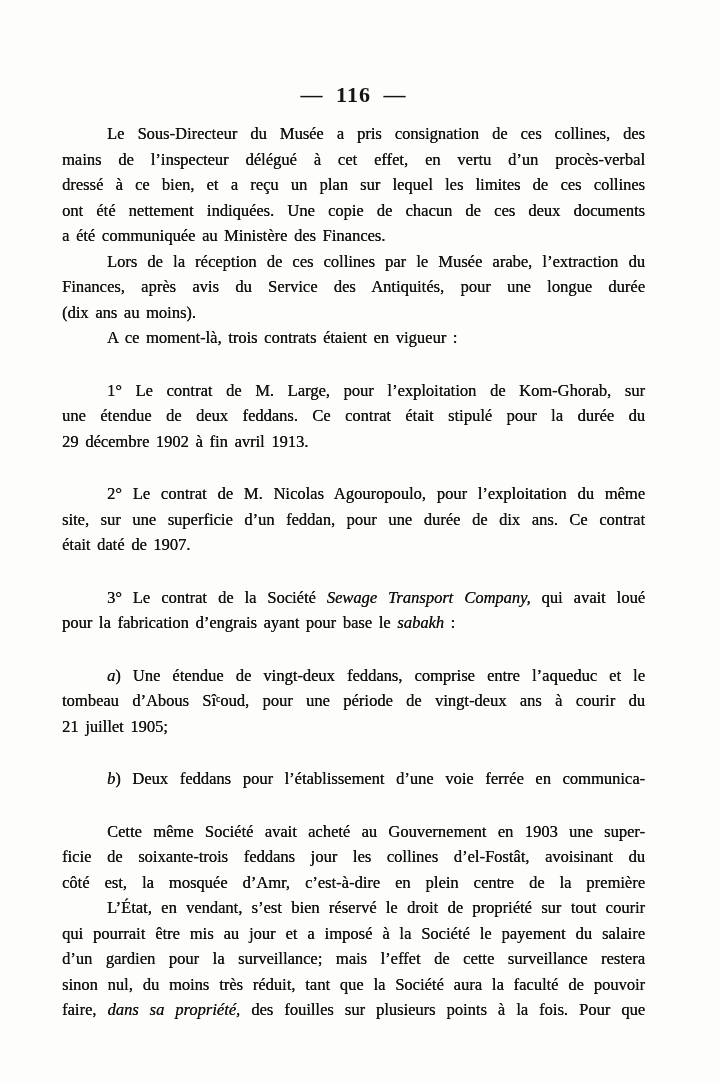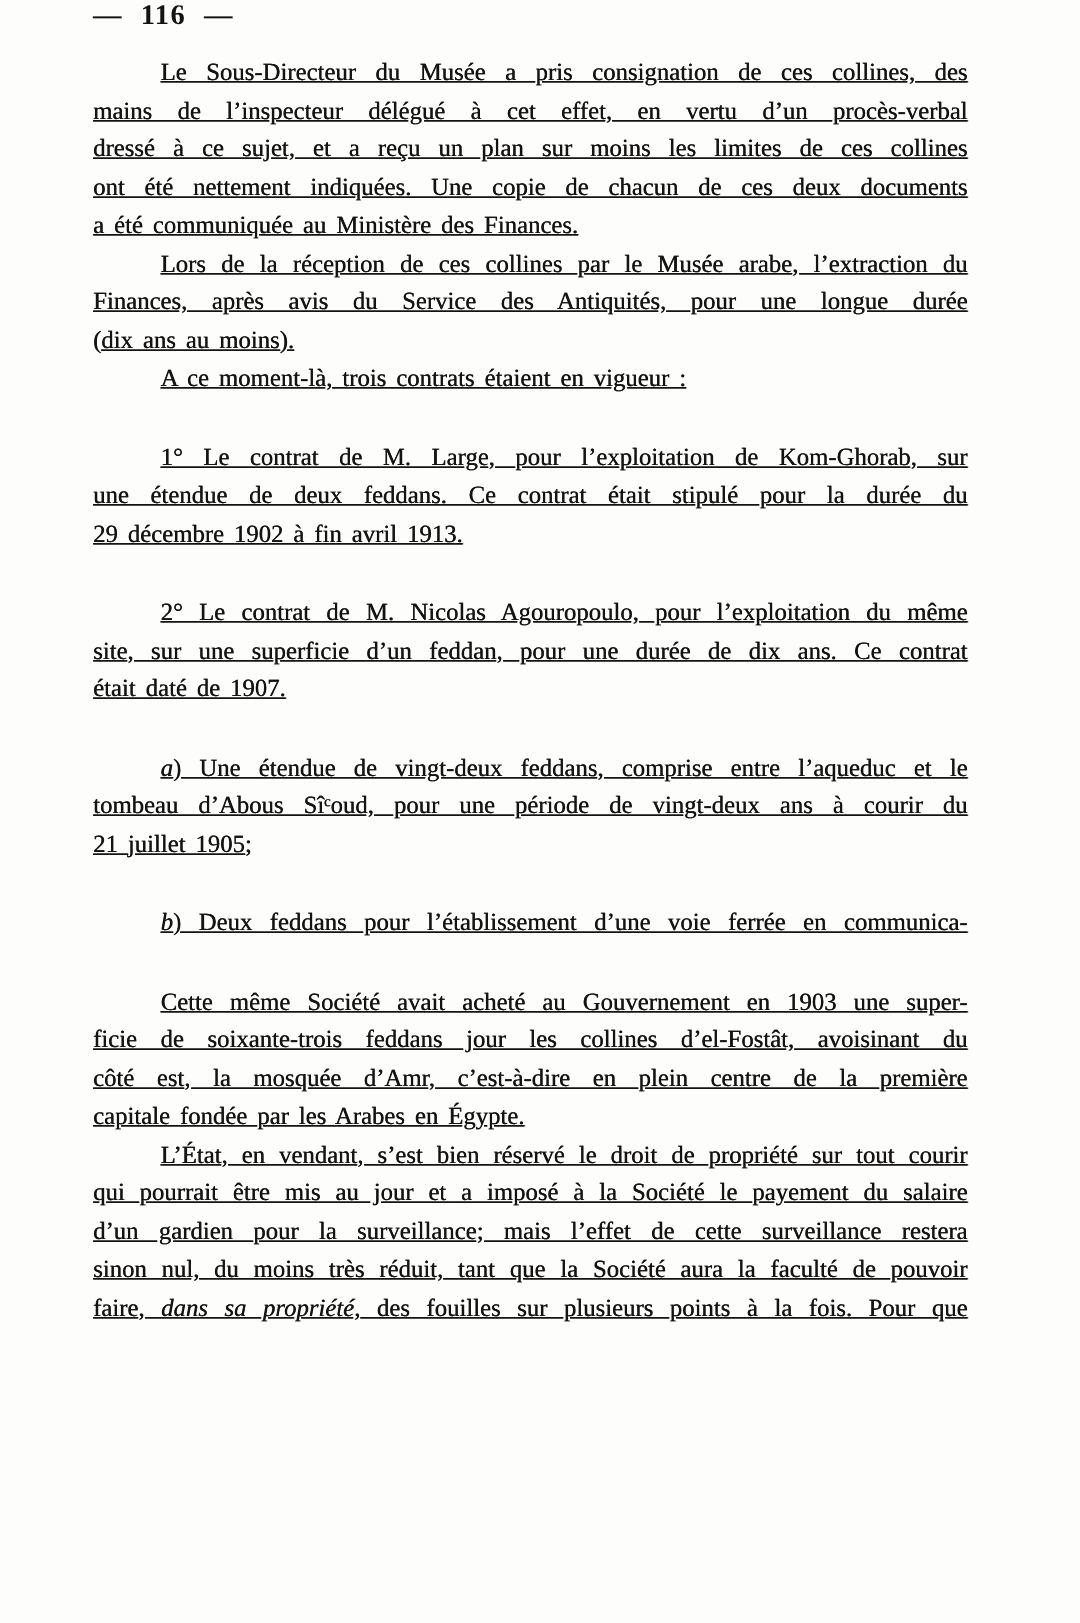--- a/index.html
+++ b/index.html
@@ -10,62 +10,62 @@
   .page {
     position: relative;
     width: 720px;
     height: 1082px;
     background: #fdfdfb;
     overflow: hidden;
     font-family: "Liberation Serif", "DejaVu Serif", serif;
     color: #151413;
   }
   .page-number {
+    margin-top: 82px;
     margin-left: 62px;
     width: 583px;
-    text-align: left;
-    font-size: 19px;
+    text-align: center;
+    font-size: 22px;
     font-weight: 700;
     letter-spacing: 1px;
     word-spacing: 6px;
   }
   .page-body {
     margin-top: 13px;
     margin-left: 62px;
     width: 583px;
     font-size: 16.5px;
     line-height: 25.5px;
     text-shadow: 0.25px 0 0 currentColor; 
   }
   .para { margin: 0; }
   .para.spaced { margin-top: 27px; }
   .line {
     text-align: justify;
     text-align-last: justify;
     word-spacing: 1.5px;
     white-space: normal;
-    text-decoration: underline;
   }
   .line.first { text-indent: 45px; }
   .line.last {
     text-align-last: left;
     word-spacing: 2.5px;
   }
   .line i { font-style: italic; }
 </style>
 </head>
 <body>
 
 <div class="page">
   <div class="page-number">— 116 —</div>
   <div class="page-body">
       <div class="para">
         <div class="line first">Le Sous-Directeur du Musée a pris consignation de ces collines, des</div>
         <div class="line">mains de l’inspecteur délégué à cet effet, en vertu d’un procès-verbal</div>
-        <div class="line">dressé à ce sujet, et a reçu un plan sur moins les limites de ces collines</div>
+        <div class="line">dressé à ce bien, et a reçu un plan sur lequel les limites de ces collines</div>
         <div class="line">ont été nettement indiquées. Une copie de chacun de ces deux documents</div>
         <div class="line last">a été communiquée au Ministère des Finances.</div>
       </div>
       <div class="para">
         <div class="line first">Lors de la réception de ces collines par le Musée arabe, l’extraction du</div>
         <div class="line">Finances, après avis du Service des Antiquités, pour une longue durée</div>
         <div class="line last">(dix ans au moins).</div>
       </div>
       <div class="para">
         <div class="line first last">A ce moment-là, trois contrats étaient en vigueur :</div>
@@ -74,32 +74,35 @@
         <div class="line first">1° Le contrat de M. Large, pour l’exploitation de Kom-Ghorab, sur</div>
         <div class="line">une étendue de deux feddans. Ce contrat était stipulé pour la durée du</div>
         <div class="line last">29 décembre 1902 à fin avril 1913.</div>
       </div>
       <div class="para spaced">
         <div class="line first">2° Le contrat de M. Nicolas Agouropoulo, pour l’exploitation du même</div>
         <div class="line">site, sur une superficie d’un feddan, pour une durée de dix ans. Ce contrat</div>
         <div class="line last">était daté de 1907.</div>
       </div>
       <div class="para spaced">
+        <div class="line first">3° Le contrat de la Société <i>Sewage Transport Company,</i> qui avait loué</div>
+        <div class="line last">pour la fabrication d’engrais ayant pour base le <i>sabakh</i> :</div>
+      </div>
+      <div class="para spaced">
         <div class="line first"><i>a</i>) Une étendue de vingt-deux feddans, comprise entre l’aqueduc et le</div>
         <div class="line">tombeau d’Abous Sîᶜoud, pour une période de vingt-deux ans à courir du</div>
         <div class="line last">21 juillet 1905;</div>
       </div>
       <div class="para spaced">
         <div class="line first"><i>b</i>) Deux feddans pour l’établissement d’une voie ferrée en communica-</div>
       </div>
       <div class="para spaced">
         <div class="line first">Cette même Société avait acheté au Gouvernement en 1903 une super-</div>
         <div class="line">ficie de soixante-trois feddans jour les collines d’el-Fostât, avoisinant du</div>
         <div class="line">côté est, la mosquée d’Amr, c’est-à-dire en plein centre de la première</div>
-        <div class="line last">capitale fondée par les Arabes en Égypte.</div>
       </div>
       <div class="para">
         <div class="line first">L’État, en vendant, s’est bien réservé le droit de propriété sur tout courir</div>
         <div class="line">qui pourrait être mis au jour et a imposé à la Société le payement du salaire</div>
         <div class="line">d’un gardien pour la surveillance; mais l’effet de cette surveillance restera</div>
         <div class="line">sinon nul, du moins très réduit, tant que la Société aura la faculté de pouvoir</div>
         <div class="line">faire, <i>dans sa propriété,</i> des fouilles sur plusieurs points à la fois. Pour que</div>
       </div>
     </div>
 </div>

